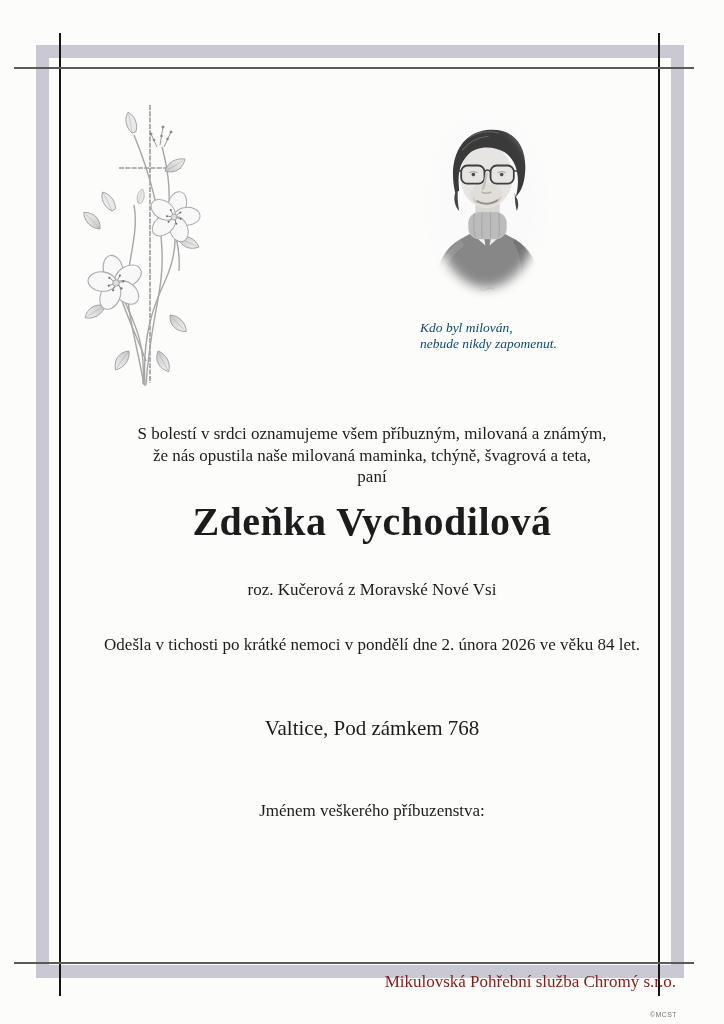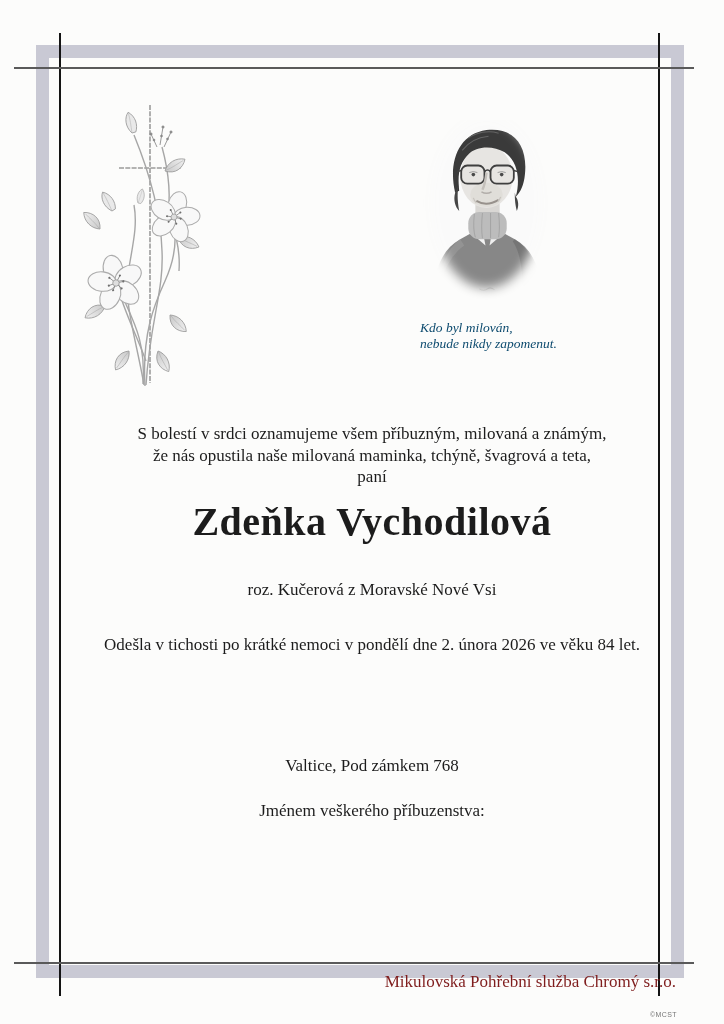--- a/index.html
+++ b/index.html
@@ -31,21 +31,21 @@
     font-style:italic;font-size:13.5px;line-height:16px;color:#0c4a6e;
   }
 
   .centerblock{position:absolute;left:87px;width:570px;text-align:center;}
   .announce{top:423px;font-size:17px;line-height:21.5px;}
   .name{top:498px;font-size:40px;font-weight:bold;letter-spacing:.5px;}
   .maiden{top:580px;font-size:17px;font-weight:normal;}
   .passing{top:596px;font-size:17px;margin-top:39px;}
   .ceremony{top:652px;font-size:17px;line-height:22px;}
   .ceremony .bold-line{font-weight:bold;}
-  .address{top:756px;font-size:17px;}
+  .address{top:716px;font-size:21px;}
   .family-intro{top:801px;font-size:17px;}
   .family-members{top:835px;font-size:18px;font-weight:bold;line-height:21px;}
 
   .footer{
     position:absolute;right:48px;top:972px;
     font-size:17px;color:#7f1d1d;
   }
   .print-mark{
     position:absolute;right:47px;top:1011px;
     font-size:7px;color:#777;letter-spacing:.4px;

